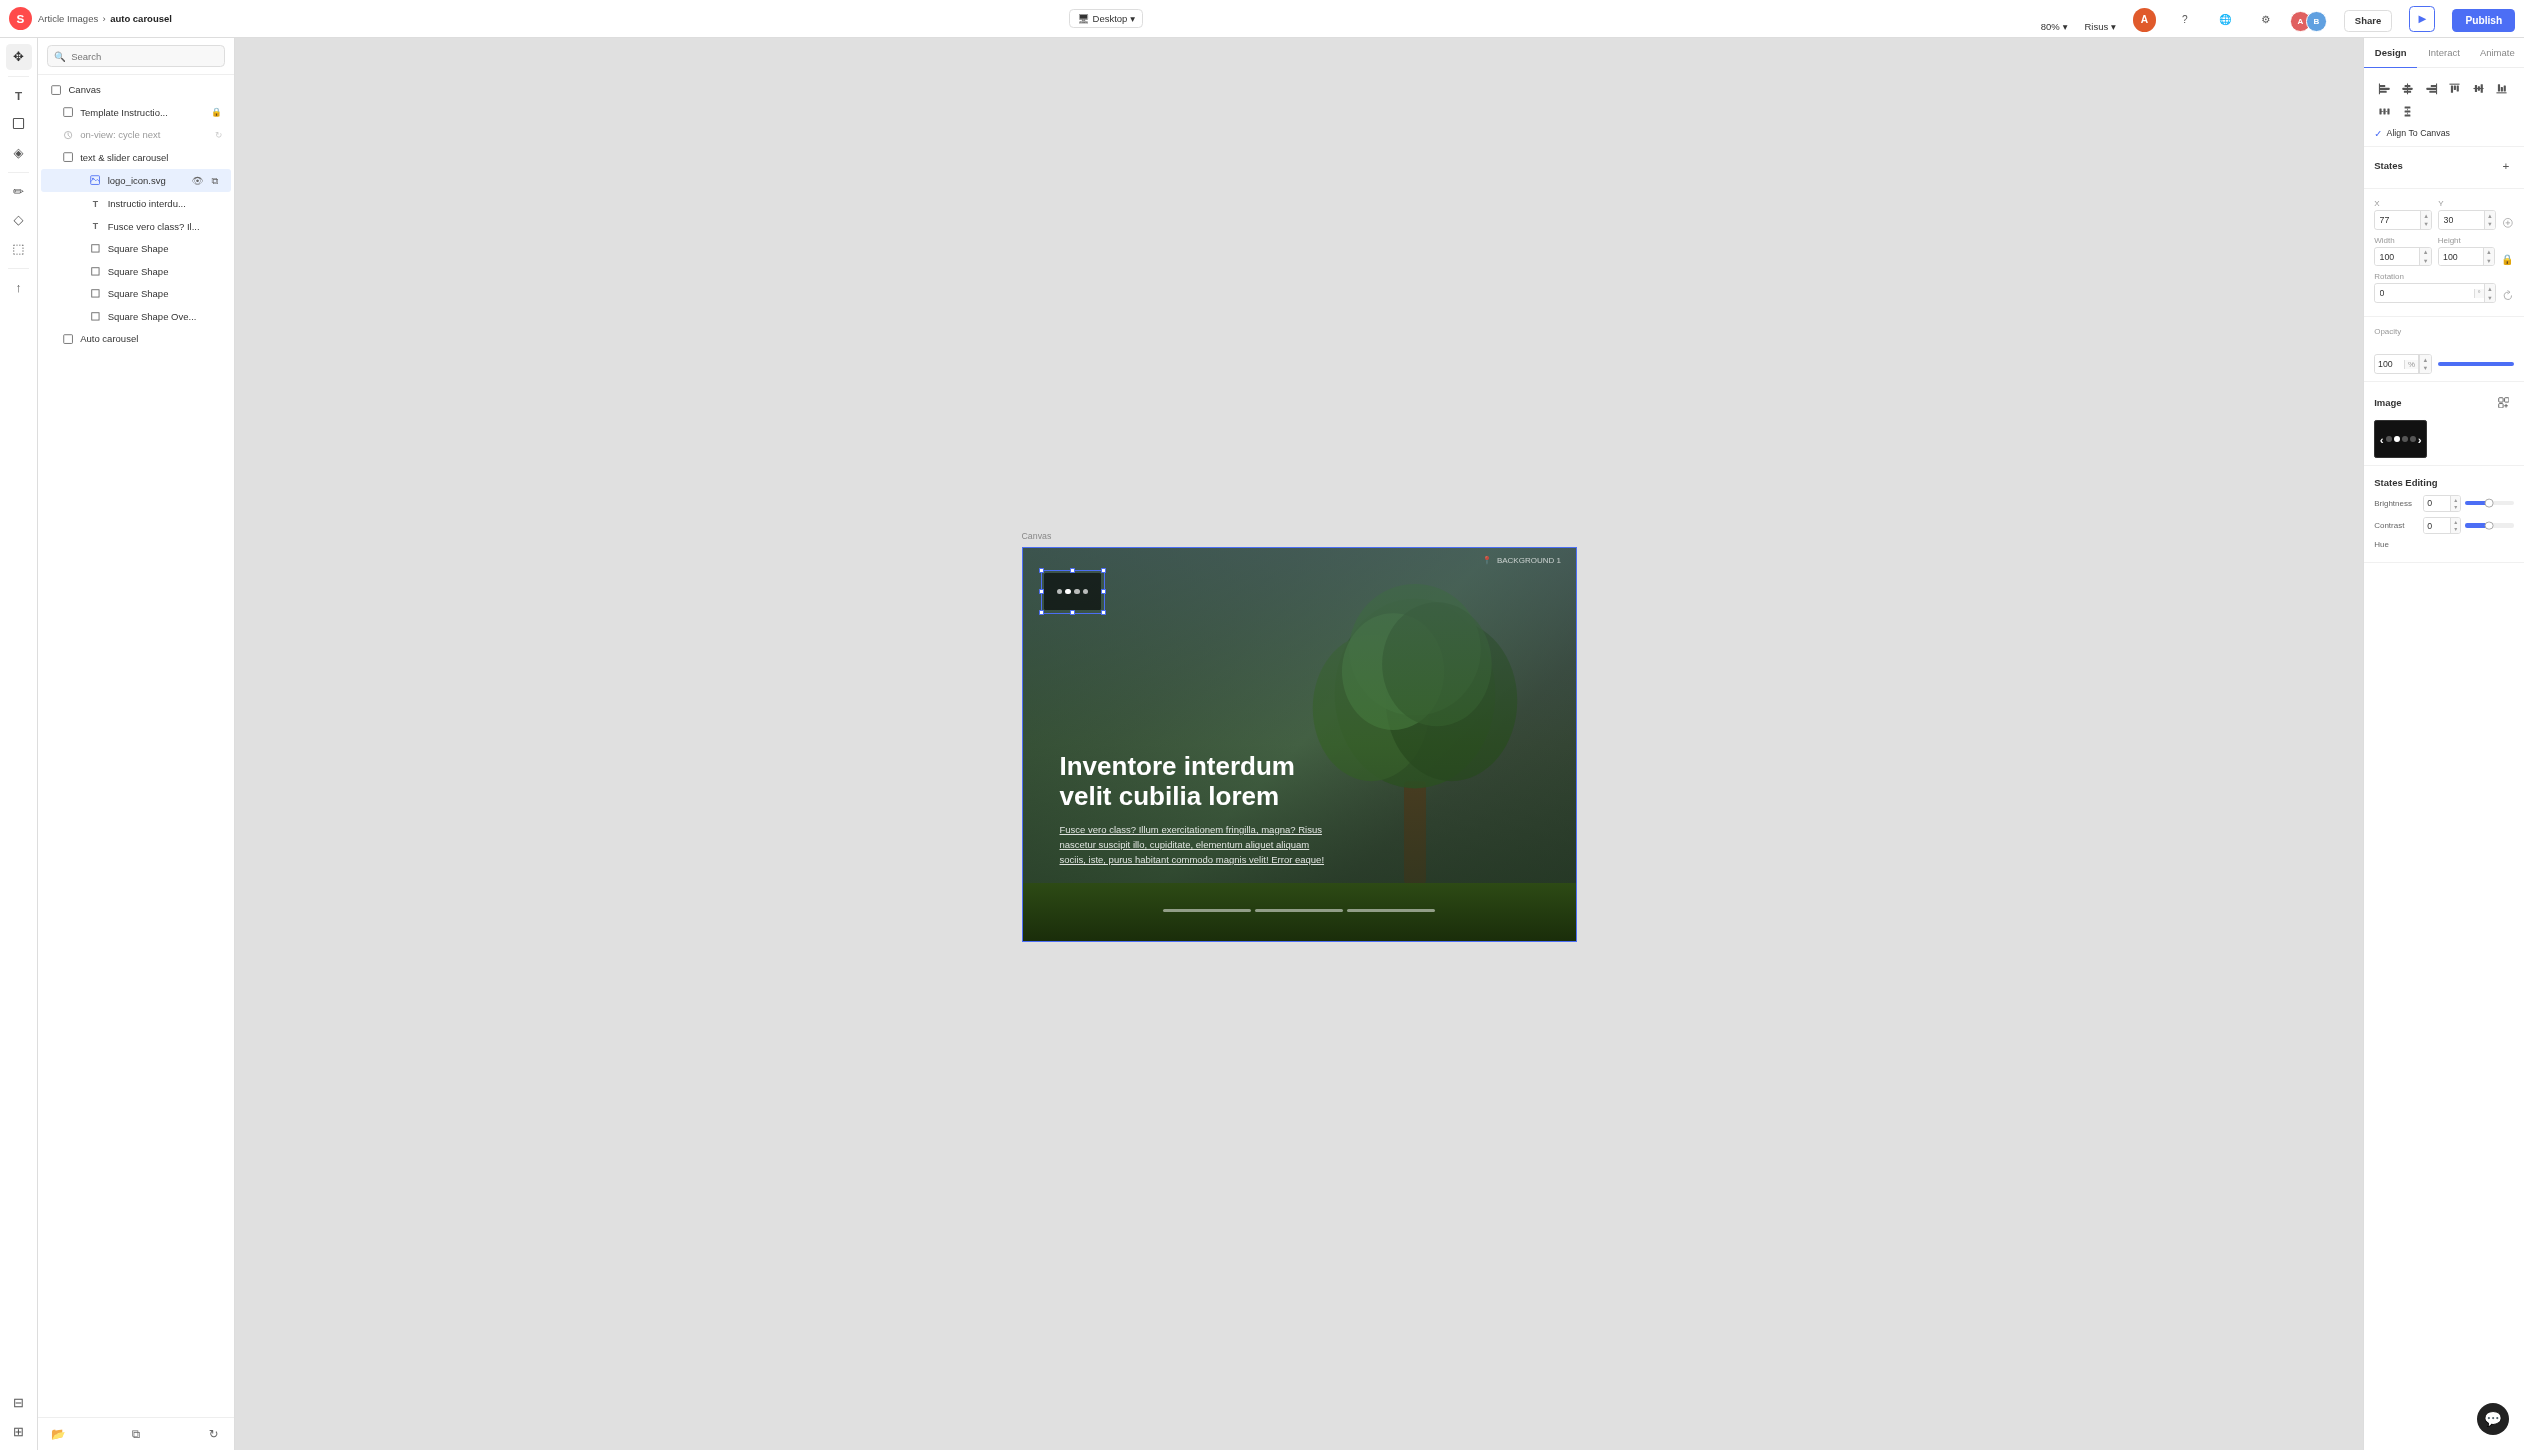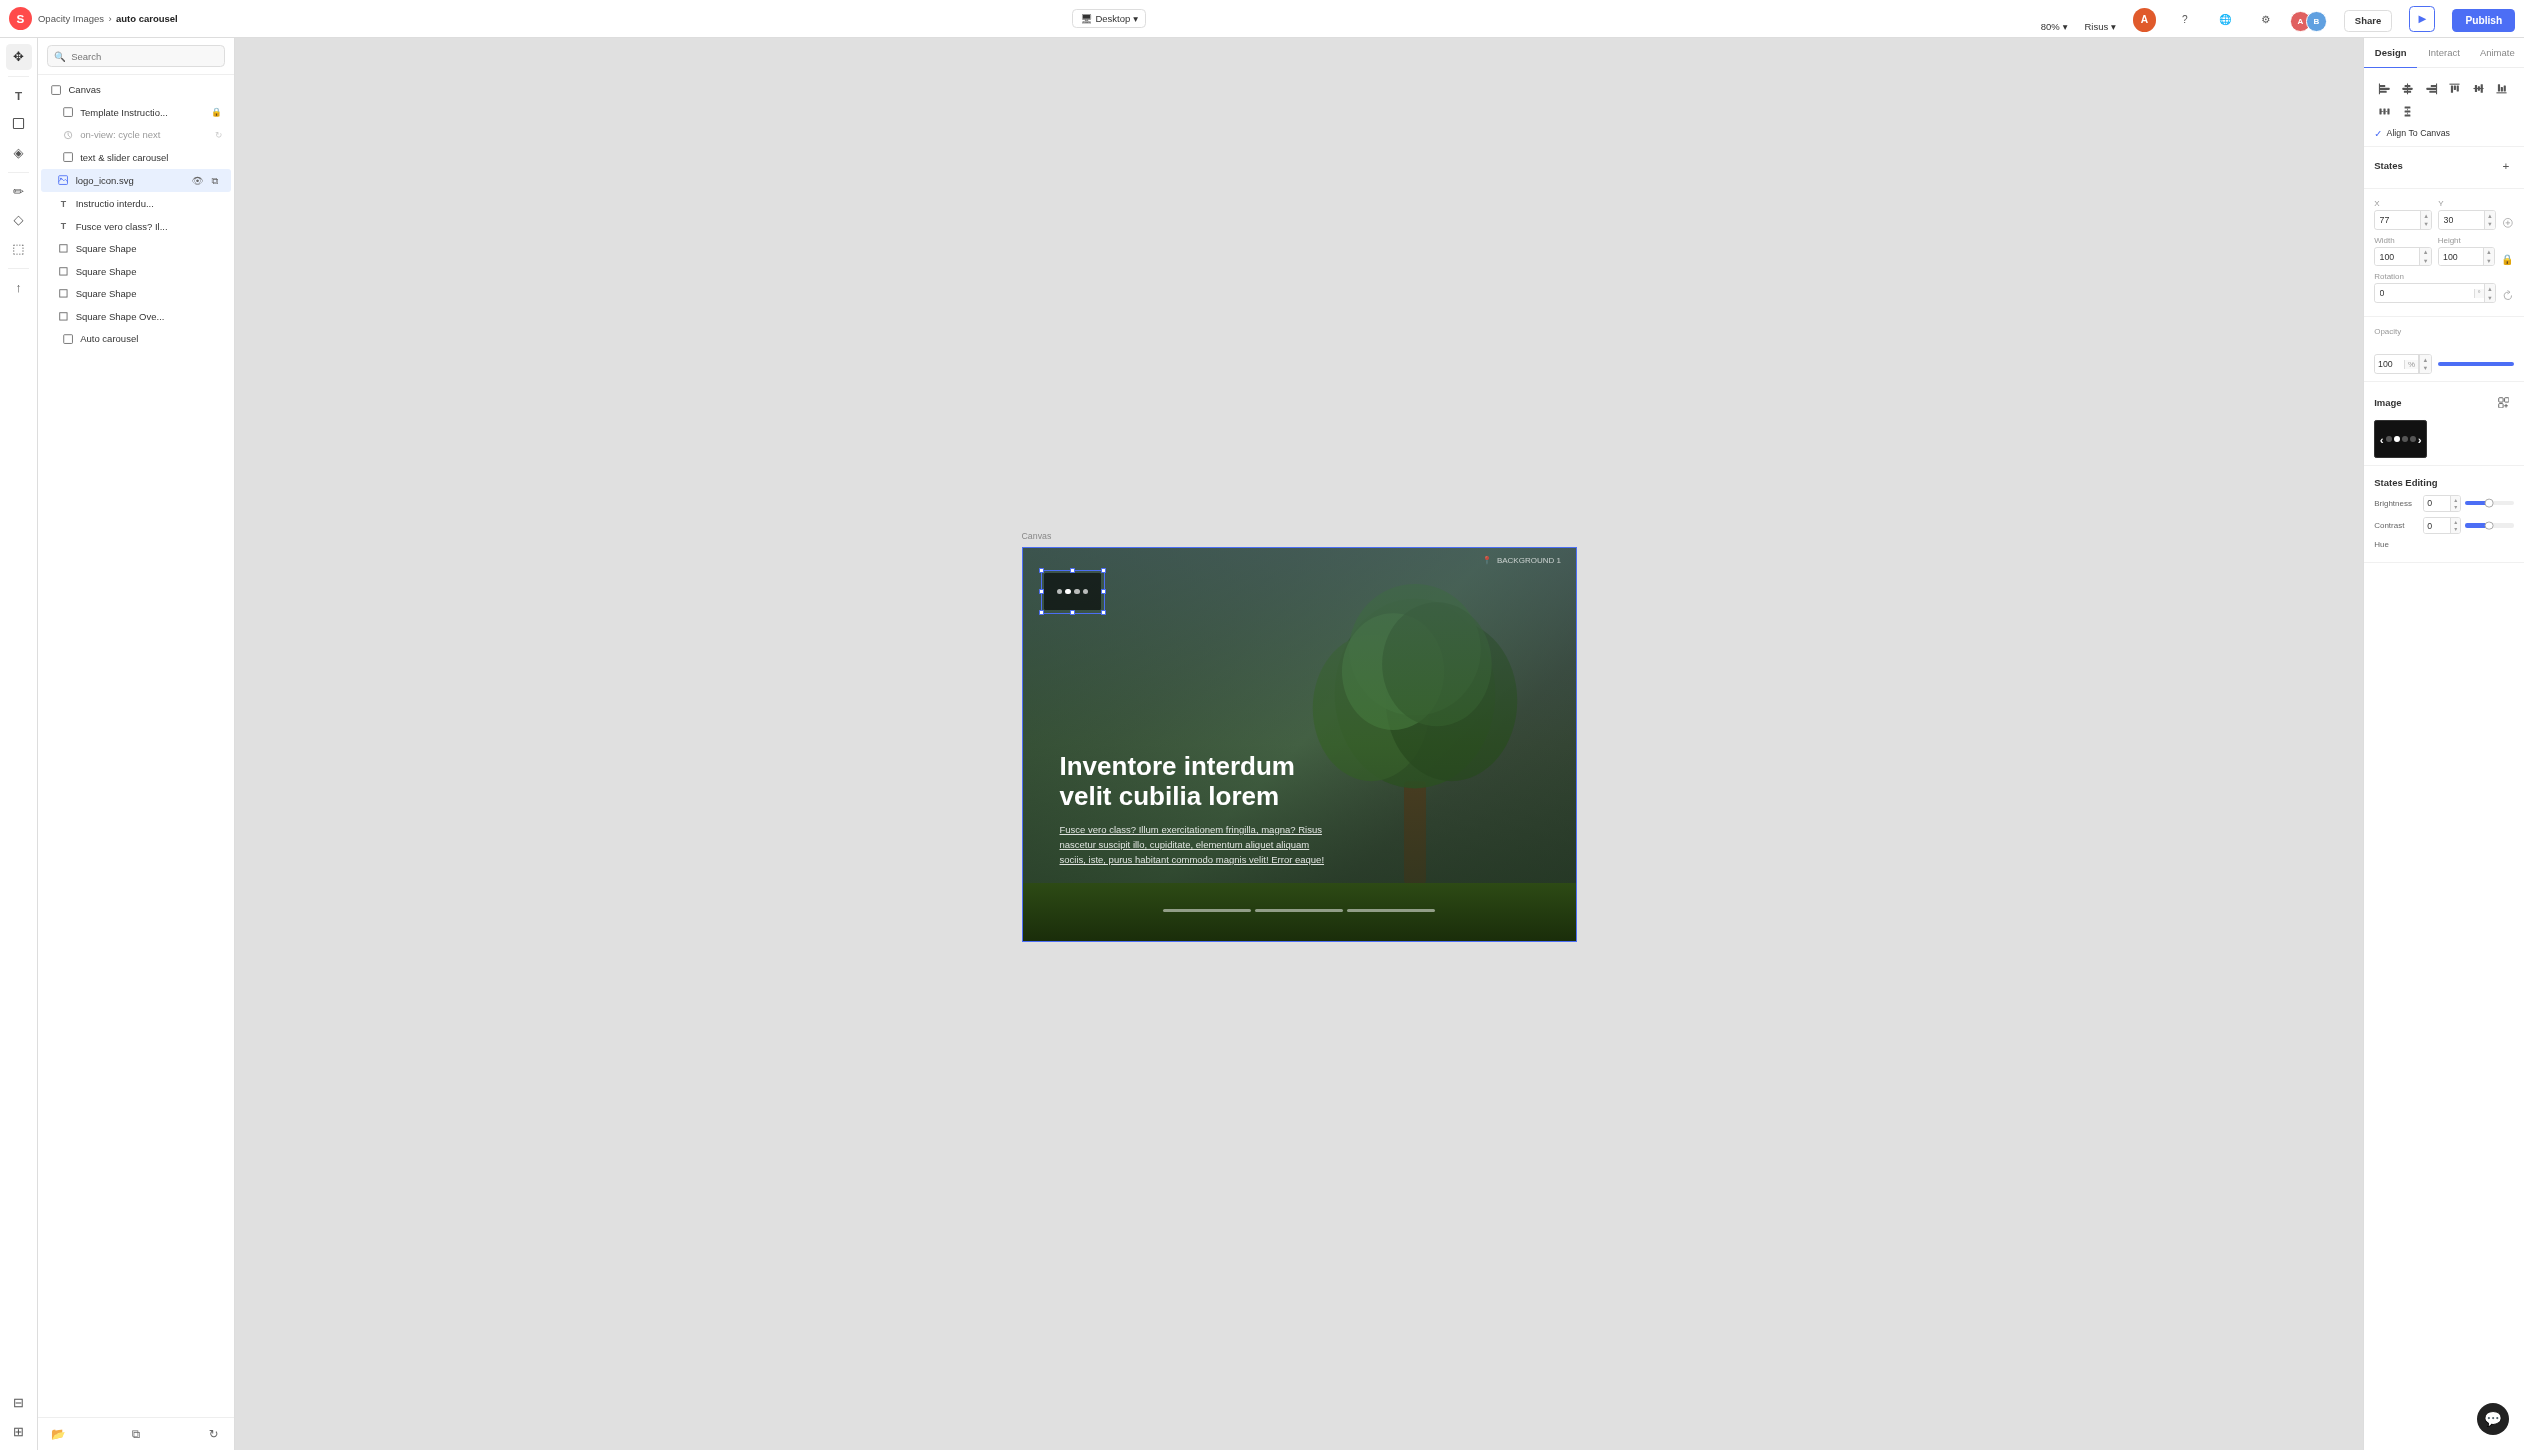--- a/index.html
+++ b/index.html
@@ -36,21 +36,21 @@
     
     .layers-panel { width: 197px; background: #fff; border-right: 0.7px solid #ddd; display: flex; flex-direction: column; flex-shrink: 0; }
     .search-bar { padding: 7.3px 8.8px; border-bottom: 0.7px solid #eee; }
     .search-input { width: 100%; border: 0.7px solid #ddd; border-radius: 4.4px; padding: 4.4px 7.3px 4.4px 23.4px; font-size: 9.5px; color: #333; background: #f8f8f8; outline: none; }
     .search-wrap { position: relative; }
     .search-icon-inside { position: absolute; left: 7.3px; top: 50%; transform: translateY(-50%); color: #999; font-size: 9.5px; }
     .layers-list { flex: 1; overflow-y: auto; padding: 2.9px 0; }
     .layer-item { display: flex; align-items: center; padding: 4.4px 8.8px; cursor: pointer; gap: 5.8px; color: #333; font-size: 9.5px; border-radius: 2.9px; margin: 0.7px 2.9px; }
     .layer-item.selected { background: #e8f0fe; }
     .layer-item.indent1 { padding-left: 20.5px; }
-    .layer-item.indent2 { padding-left: 16px; align-items: center; }
+    .layer-item.indent2 { padding-left: 48px; align-items: center; }
     .layer-icon { width: 13px; height: 13px; display: flex; align-items: center; justify-content: center; color: #666; font-size: 9.5px; flex-shrink: 0; }
     .layer-label { flex: 1; overflow: hidden; text-overflow: ellipsis; white-space: nowrap; }
     .layer-actions { display: flex; gap: 2.9px; opacity: 0; }
     .layer-item:hover .layer-actions, .layer-item.selected .layer-actions { opacity: 1; }
     .layer-action-icon { width: 14.6px; height: 14.6px; display: flex; align-items: center; justify-content: center; color: #666; cursor: pointer; font-size: 9.5px; border-radius: 2.2px; }
     .lock-icon { color: #999; font-size: 8.8px; }
     .layers-footer { display: flex; align-items: center; justify-content: space-between; padding: 5.8px 10.2px; border-top: 0.7px solid #eee; }
     .footer-icon { width: 20.5px; height: 20.5px; display: flex; align-items: center; justify-content: center; color: #666; cursor: pointer; font-size: 11.7px; border-radius: 2.9px; }
 
     
@@ -139,21 +139,21 @@
     
     .canvas-wrap { position: relative; }
     .canvas-top-label { position: absolute; top: -16px; left: 0; font-size: 8.8px; color: #888; }
   </style>
 </head>
 <body>
 
 <div class="topbar">
   <div class="topbar-logo">S</div>
   <div class="topbar-breadcrumb">
-    <span>Opacity Images</span>
+    <span>Article Images</span>
     <span>›</span>
     <span class="current">auto carousel</span>
   </div>
   <div class="topbar-center">
     <div class="device-selector">
       <span>🖥</span>
       <span>Desktop</span>
       <span>▾</span>
     </div>
   </div>

